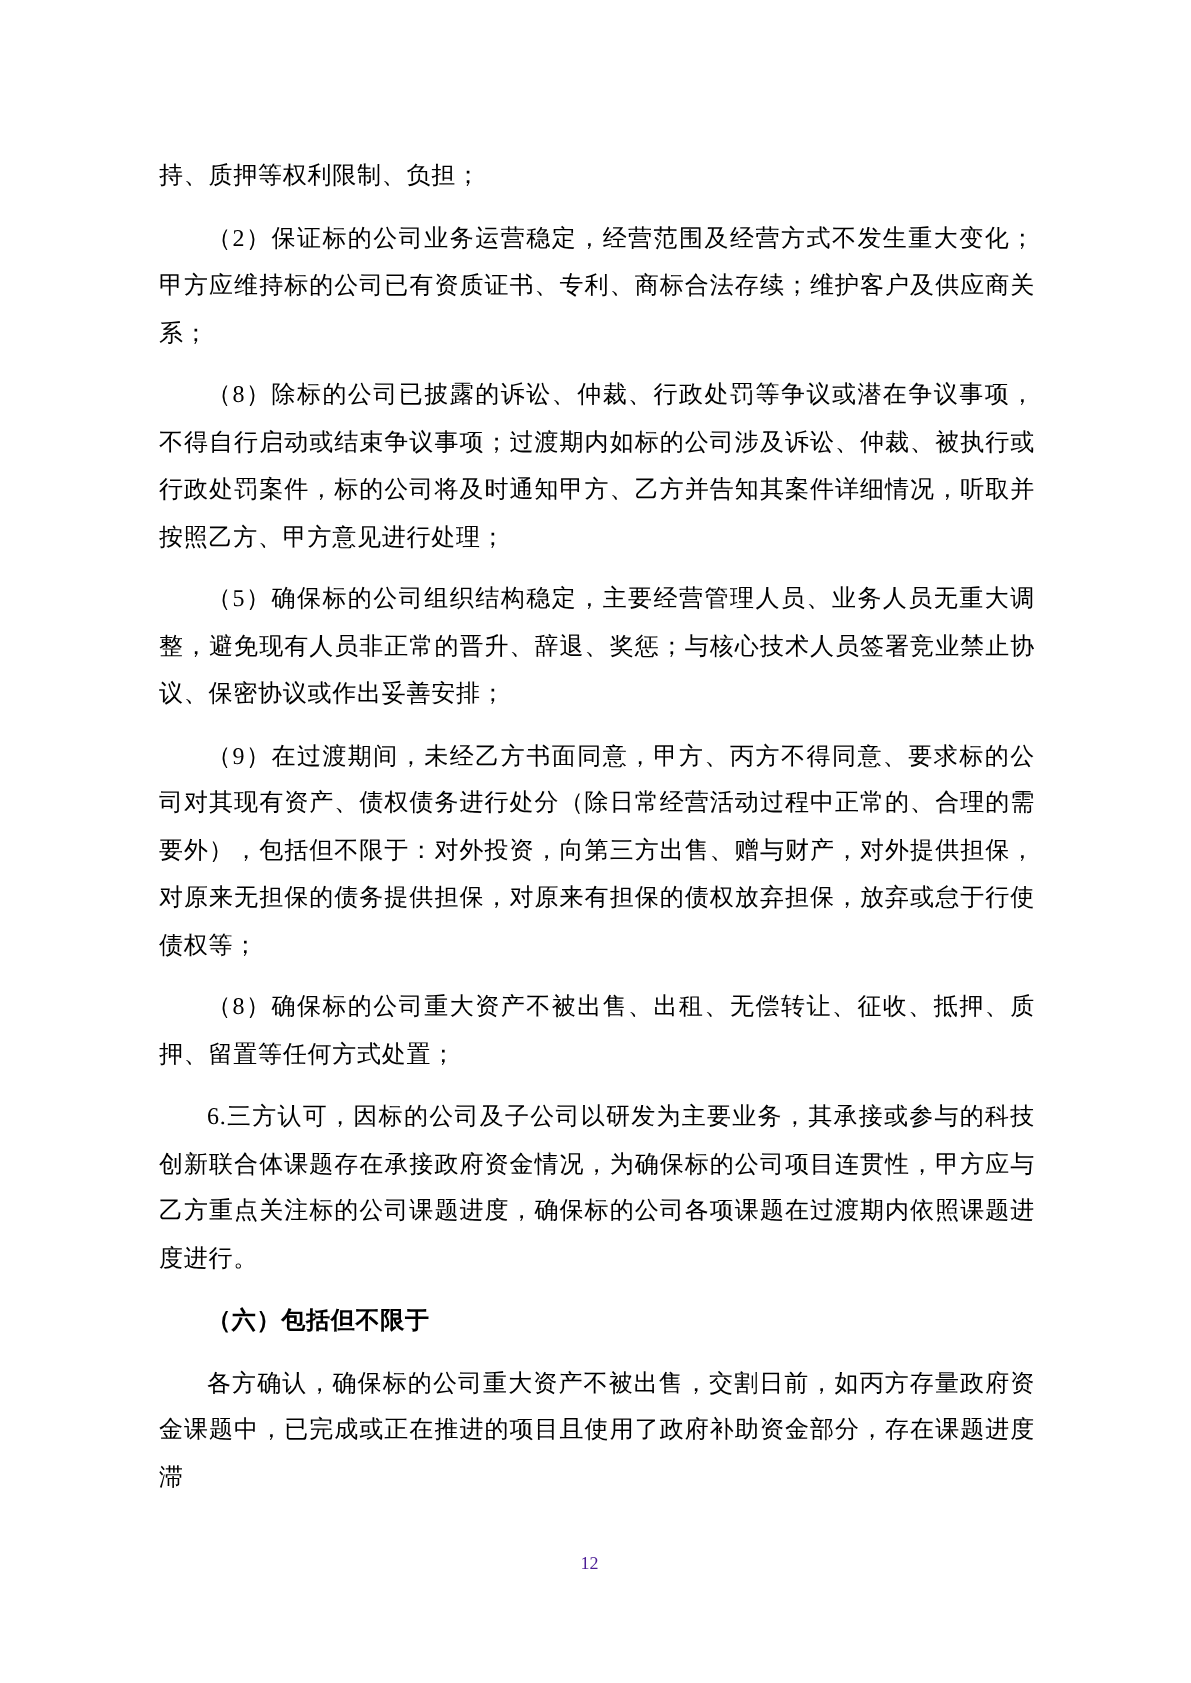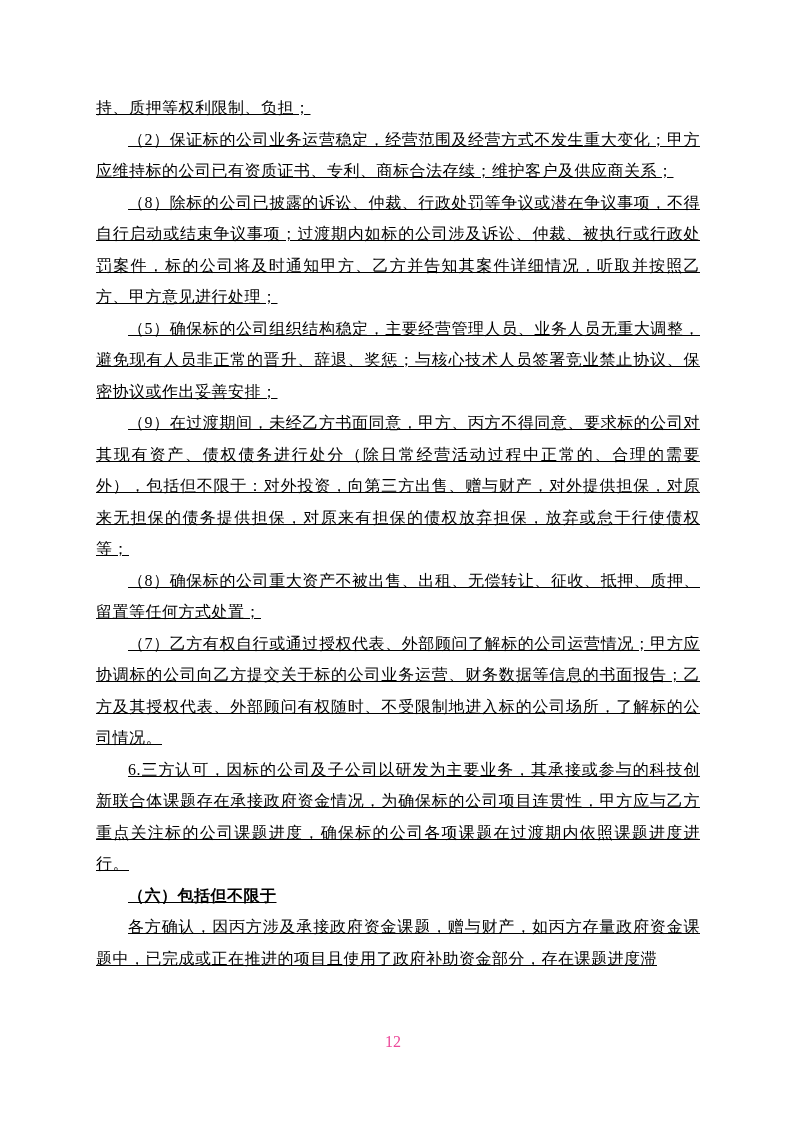--- a/index.html
+++ b/index.html
@@ -20,52 +20,50 @@
     position: absolute;
     left: 96px;
     top: 92px;
     width: 604px;
     font-size: 16px;
     line-height: 31.5px;
     text-align: justify;
     letter-spacing: 0.5px;
   }
   .para {
-    margin: 0;
+    margin: 10px;
     padding: 0;
     text-indent: 2em;
-    text-decoration: underline;
   }
   .para.continuation {
     text-indent: 0;
   }
   .para.heading {
     font-weight: bold;
   }
   .page-footer {
     position: absolute;
     left: 0;
     top: 1034px;
     width: 786px;
     text-align: center;
-    font-size: 16px;
+    font-size: 12px;
     line-height: 16px;
-    color: #ec4899;
+    color: #4c1d95;
   }
 </style>
 </head>
 <body>
 
 <div class="page">
   <div class="doc-content">
       <p class="para continuation">持、质押等权利限制、负担；</p>
       <p class="para body">（2）保证标的公司业务运营稳定，经营范围及经营方式不发生重大变化；甲方应维持标的公司已有资质证书、专利、商标合法存续；维护客户及供应商关系；</p>
       <p class="para body">（8）除标的公司已披露的诉讼、仲裁、行政处罚等争议或潜在争议事项，不得自行启动或结束争议事项；过渡期内如标的公司涉及诉讼、仲裁、被执行或行政处罚案件，标的公司将及时通知甲方、乙方并告知其案件详细情况，听取并按照乙方、甲方意见进行处理；</p>
       <p class="para body">（5）确保标的公司组织结构稳定，主要经营管理人员、业务人员无重大调整，避免现有人员非正常的晋升、辞退、奖惩；与核心技术人员签署竞业禁止协议、保密协议或作出妥善安排；</p>
       <p class="para body">（9）在过渡期间，未经乙方书面同意，甲方、丙方不得同意、要求标的公司对其现有资产、债权债务进行处分（除日常经营活动过程中正常的、合理的需要外），包括但不限于：对外投资，向第三方出售、赠与财产，对外提供担保，对原来无担保的债务提供担保，对原来有担保的债权放弃担保，放弃或怠于行使债权等；</p>
       <p class="para body">（8）确保标的公司重大资产不被出售、出租、无偿转让、征收、抵押、质押、留置等任何方式处置；</p>
-      <p class="para body">（7）乙方有权自行或通过授权代表、外部顾问了解标的公司运营情况；甲方应协调标的公司向乙方提交关于标的公司业务运营、财务数据等信息的书面报告；乙方及其授权代表、外部顾问有权随时、不受限制地进入标的公司场所，了解标的公司情况。</p>
       <p class="para body">6.三方认可，因标的公司及子公司以研发为主要业务，其承接或参与的科技创新联合体课题存在承接政府资金情况，为确保标的公司项目连贯性，甲方应与乙方重点关注标的公司课题进度，确保标的公司各项课题在过渡期内依照课题进度进行。</p>
       <p class="para heading">（六）包括但不限于</p>
-      <p class="para body">各方确认，因丙方涉及承接政府资金课题，赠与财产，如丙方存量政府资金课题中，已完成或正在推进的项目且使用了政府补助资金部分，存在课题进度滞</p>
+      <p class="para body">各方确认，确保标的公司重大资产不被出售，交割日前，如丙方存量政府资金课题中，已完成或正在推进的项目且使用了政府补助资金部分，存在课题进度滞</p>
     </div>
   <div class="page-footer">12</div>
 </div>
 
 </body></html>

